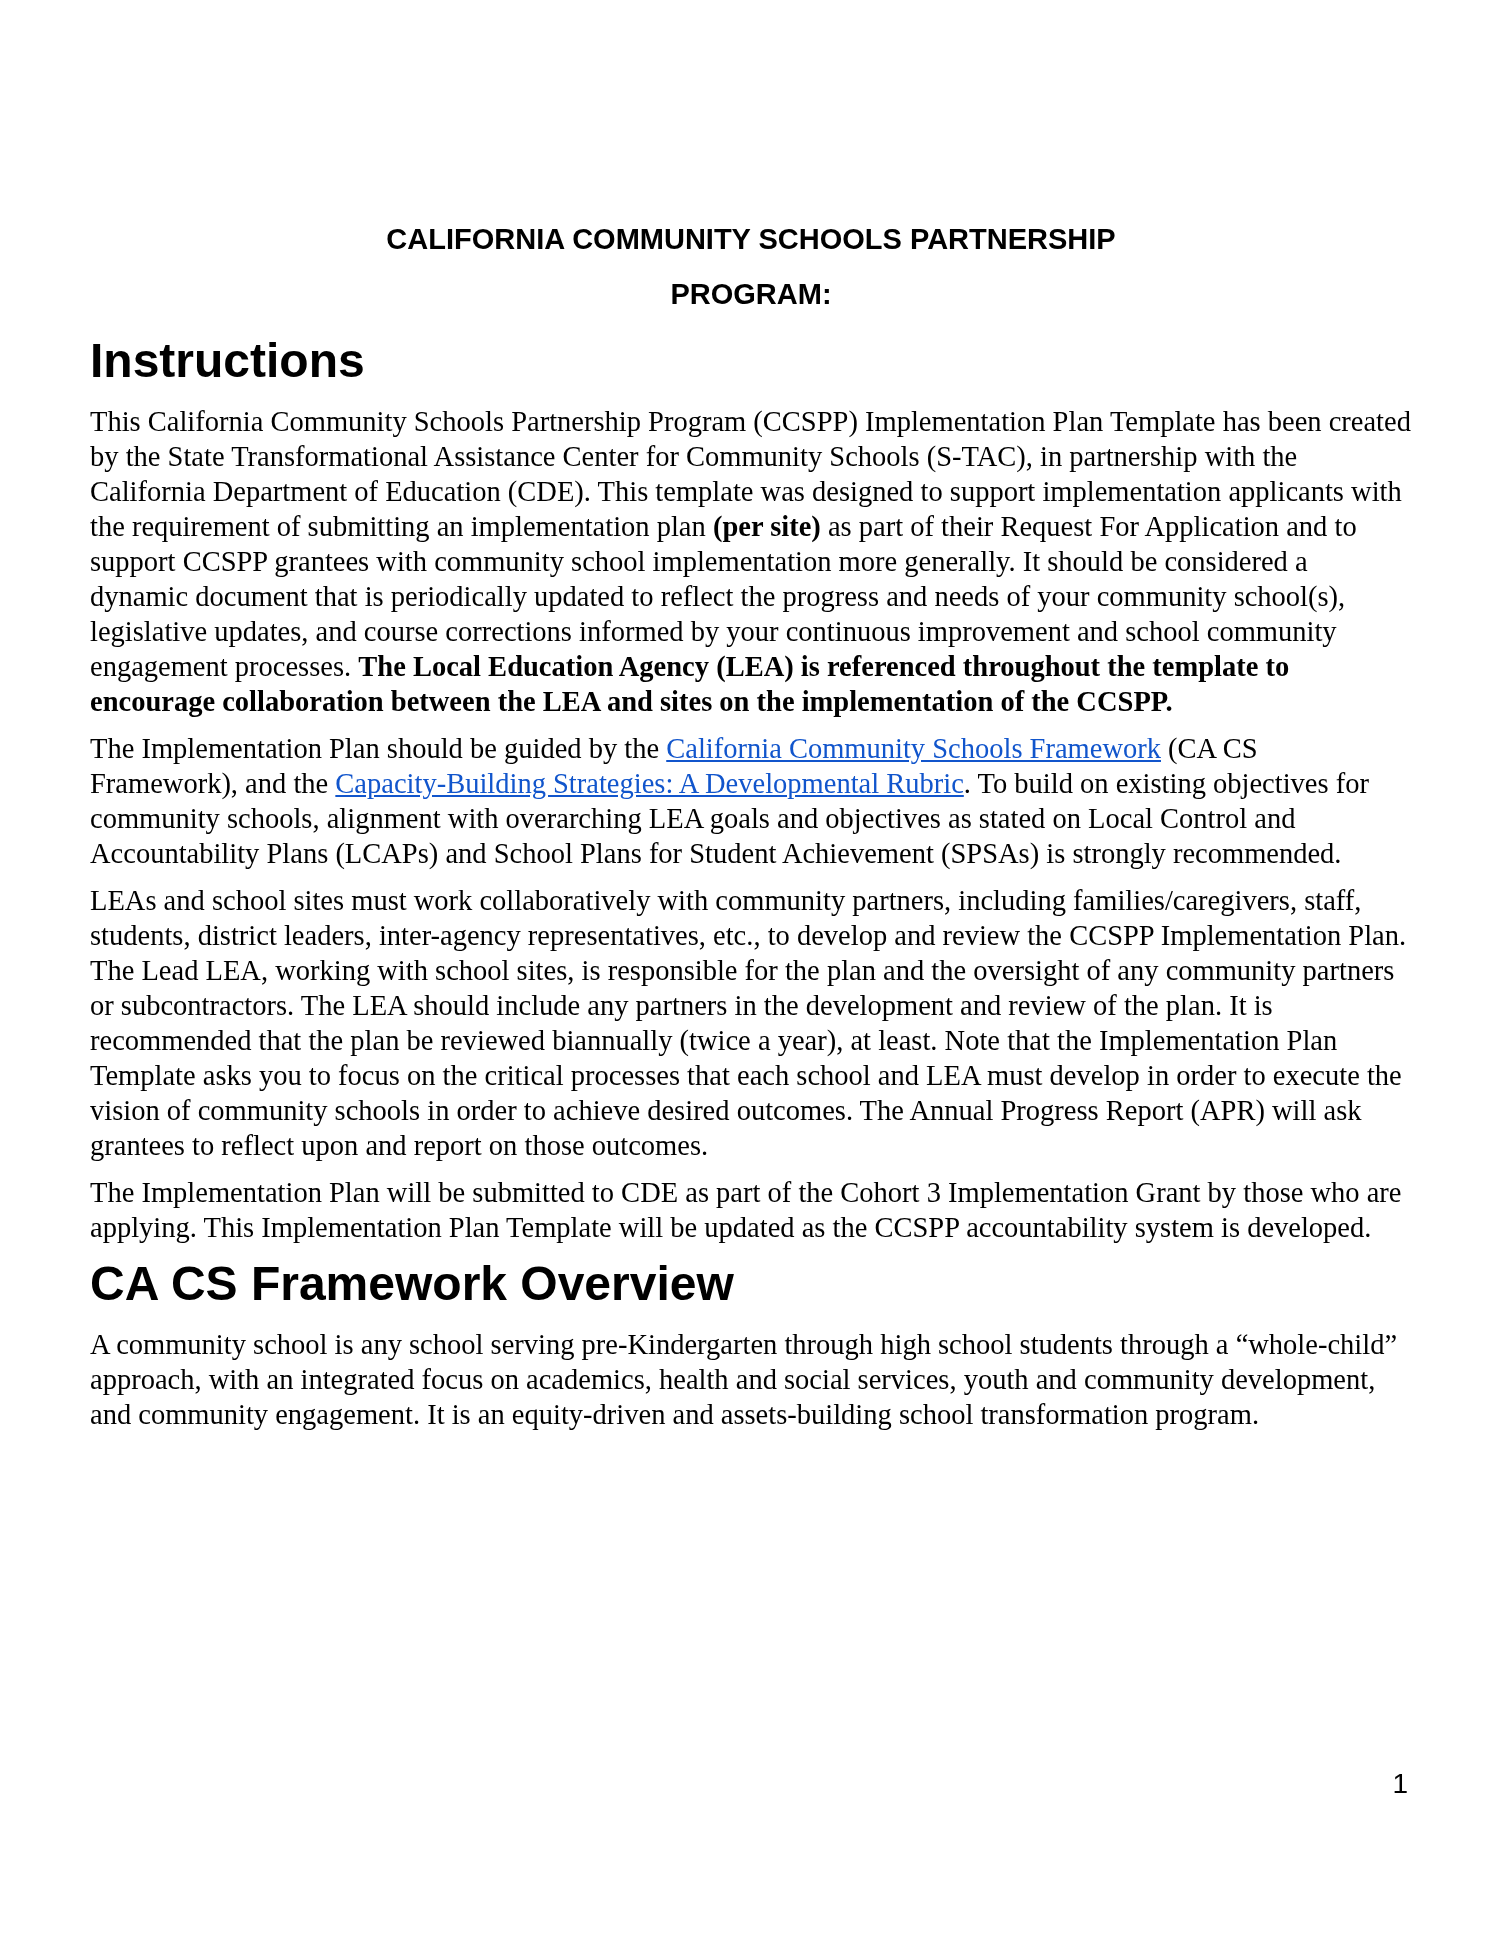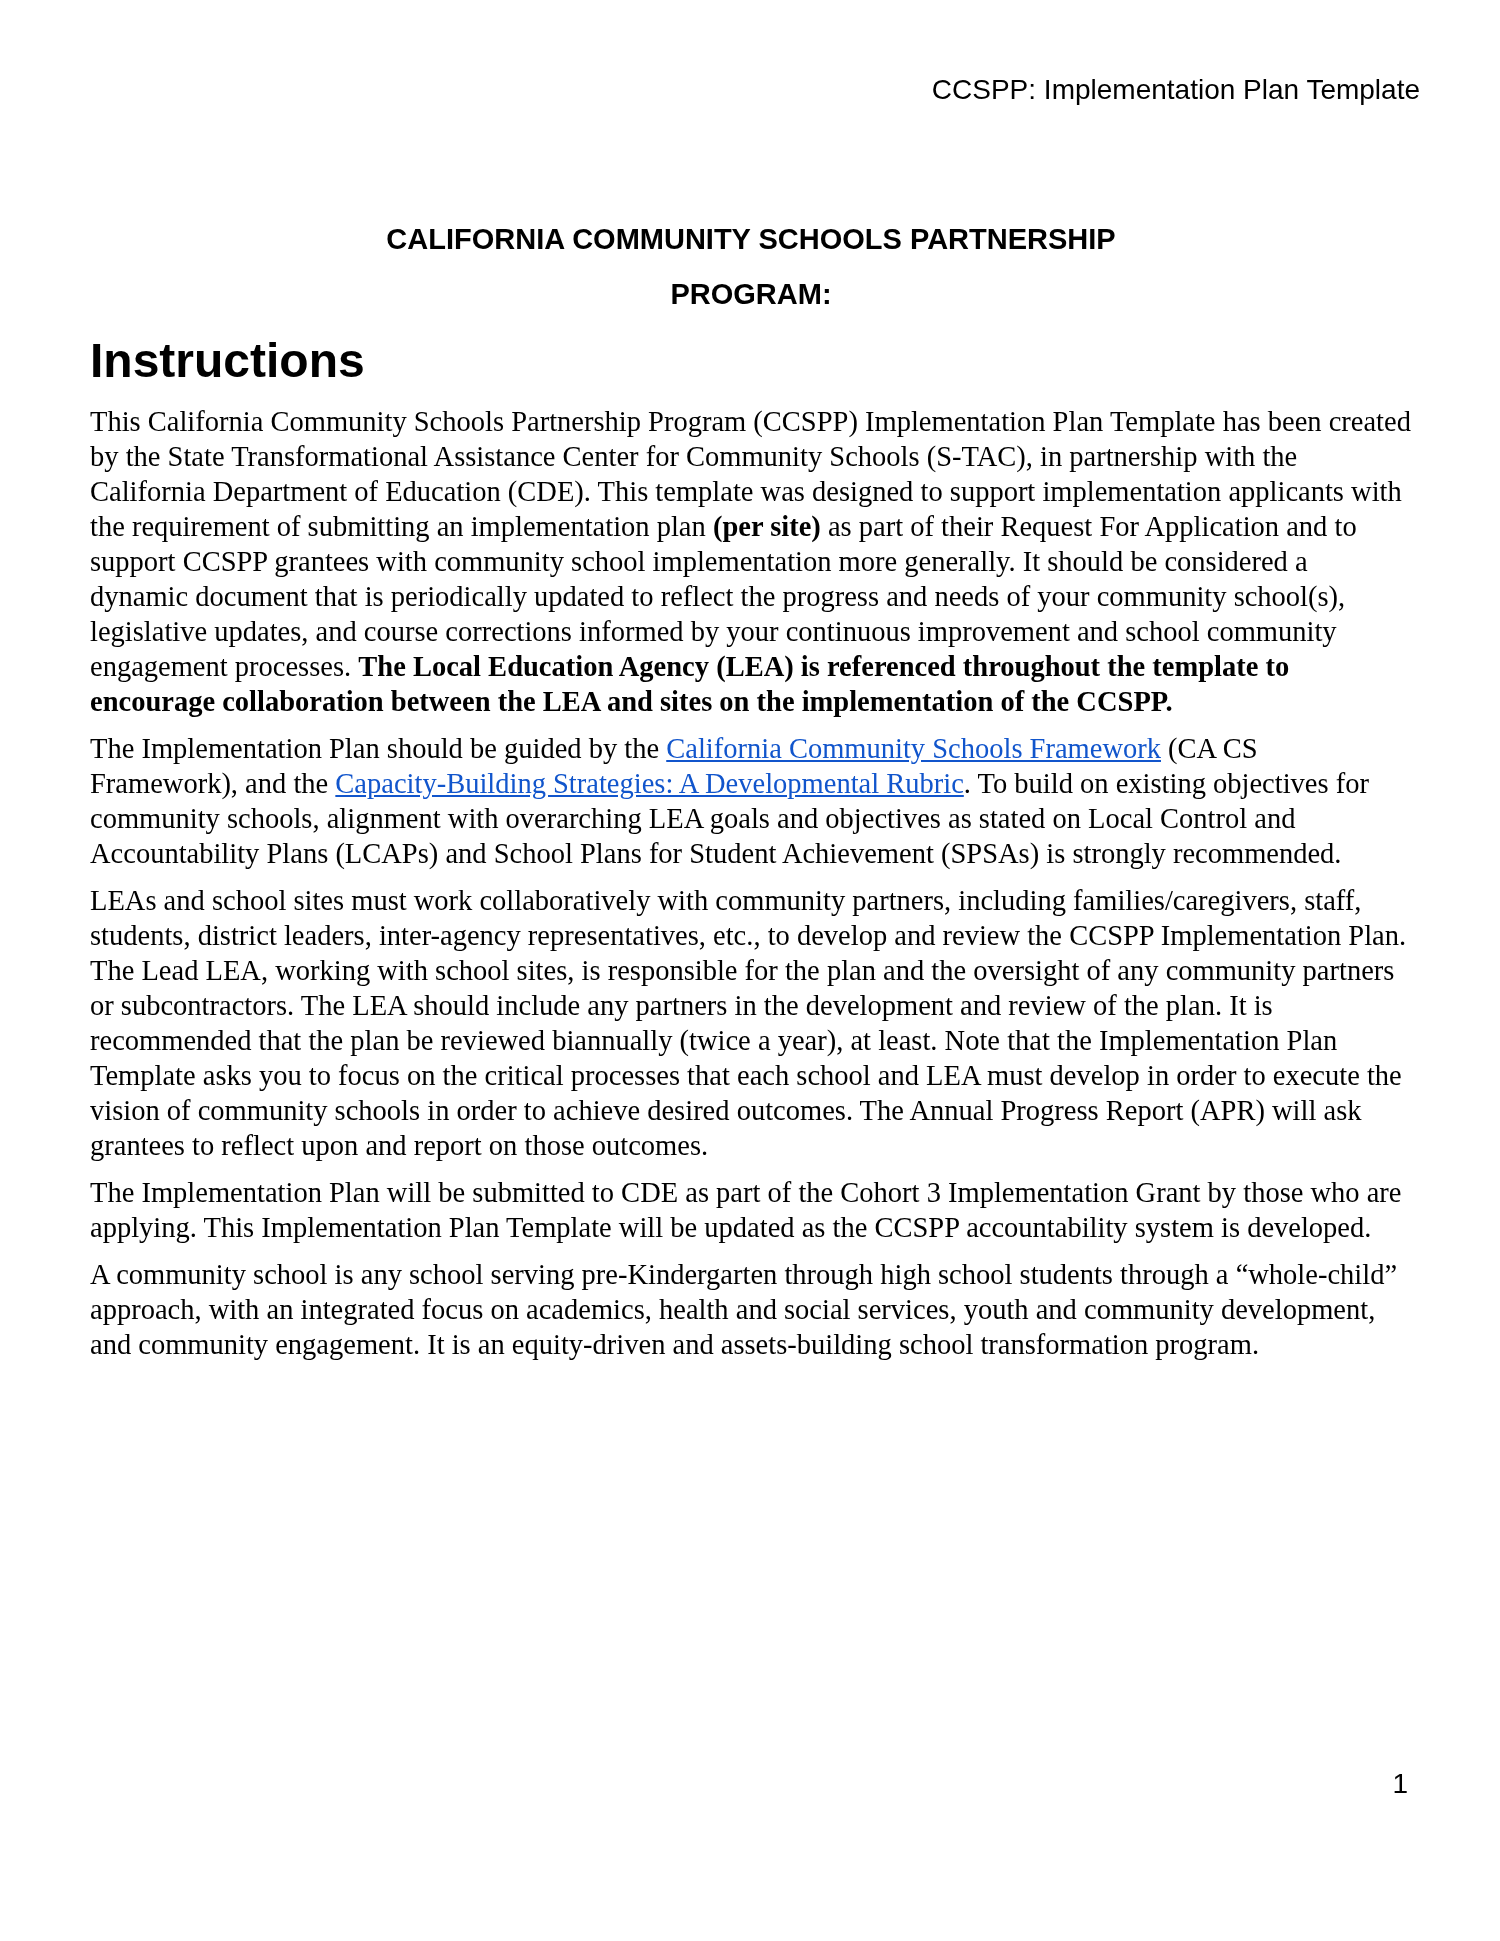--- a/index.html
+++ b/index.html
@@ -63,21 +63,20 @@
     right: 92px;
     font-size: 28px;
     line-height: 35px;
   }
 </style>
 </head>
 <body>
 
 <div class="page">
 
-  <div class="running-header">CCSPP: Implementation Plan Template</div>
 
   <div class="content">
 
     <h1 class="doc-title">
       <span>CALIFORNIA COMMUNITY SCHOOLS PARTNERSHIP</span><br>
       <span>PROGRAM:</span><br>
     </h1>
 
     <h2 class="section-heading">Instructions</h2>
 
@@ -86,20 +85,21 @@
     </p>
 
     <p class="body-para">
       <span>The Implementation Plan should be guided by the </span><a class="doc-link">California Community Schools Framework</a><span> (CA CS Framework), and the </span><a class="doc-link">Capacity-Building Strategies: A Developmental Rubric</a><span>. To build on existing objectives for community schools, alignment with overarching LEA goals and objectives as stated on Local Control and Accountability Plans (LCAPs) and School Plans for Student Achievement (SPSAs) is strongly recommended.</span>
     </p>
 
     <p class="body-para">LEAs and school sites must work collaboratively with community partners, including families/caregivers, staff, students, district leaders, inter-agency representatives, etc., to develop and review the CCSPP Implementation Plan. The Lead LEA, working with school sites, is responsible for the plan and the oversight of any community partners or subcontractors. The LEA should include any partners in the development and review of the plan. It is recommended that the plan be reviewed biannually (twice a year), at least. Note that the Implementation Plan Template asks you to focus on the critical processes that each school and LEA must develop in order to execute the vision of community schools in order to achieve desired outcomes. The Annual Progress Report (APR) will ask grantees to reflect upon and report on those outcomes.</p>
 
     <p class="body-para">The Implementation Plan will be submitted to CDE as part of the Cohort 3 Implementation Grant by those who are applying. This Implementation Plan Template will be updated as the CCSPP accountability system is developed.</p>
 
+    <h2 class="section-heading">CA CS Framework Overview</h2>
 
     <p class="body-para">A community school is any school serving pre-Kindergarten through high school students through a “whole-child” approach, with an integrated focus on academics, health and social services, youth and community development, and community engagement. It is an equity-driven and assets-building school transformation program.</p>
 
 
   </div>
 
   <div class="page-number">1</div>
 
 </div>
 

